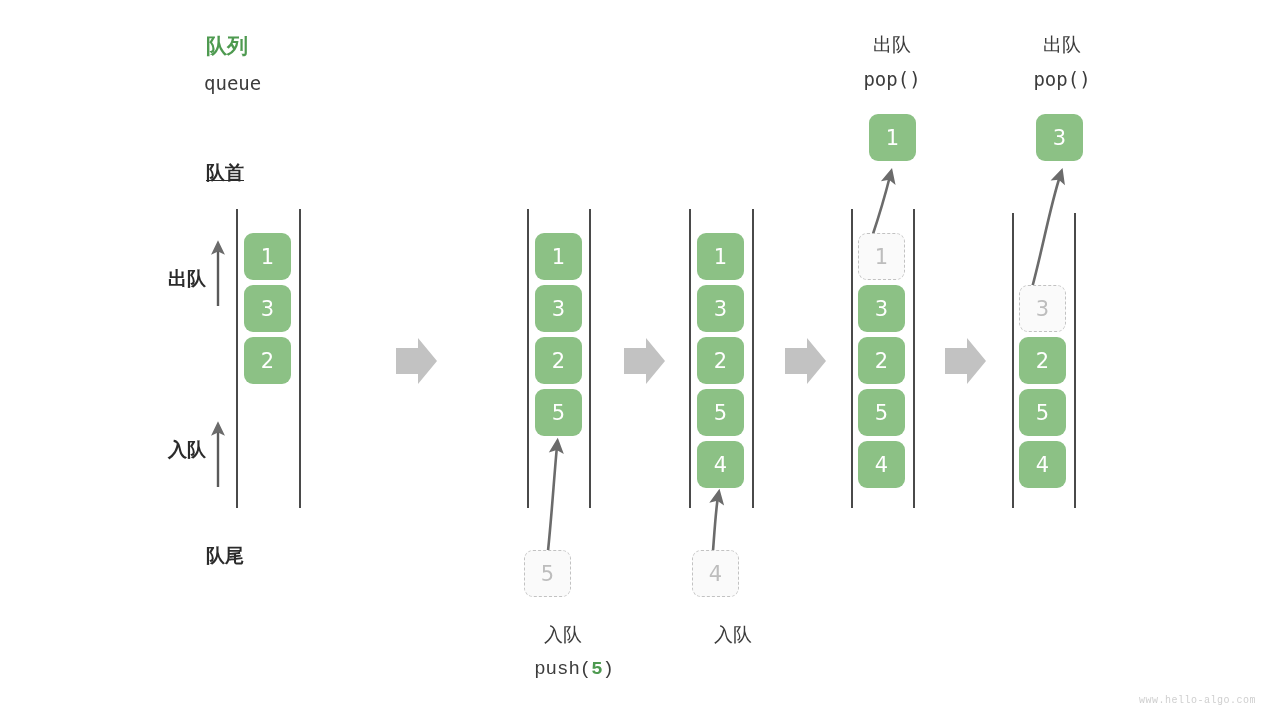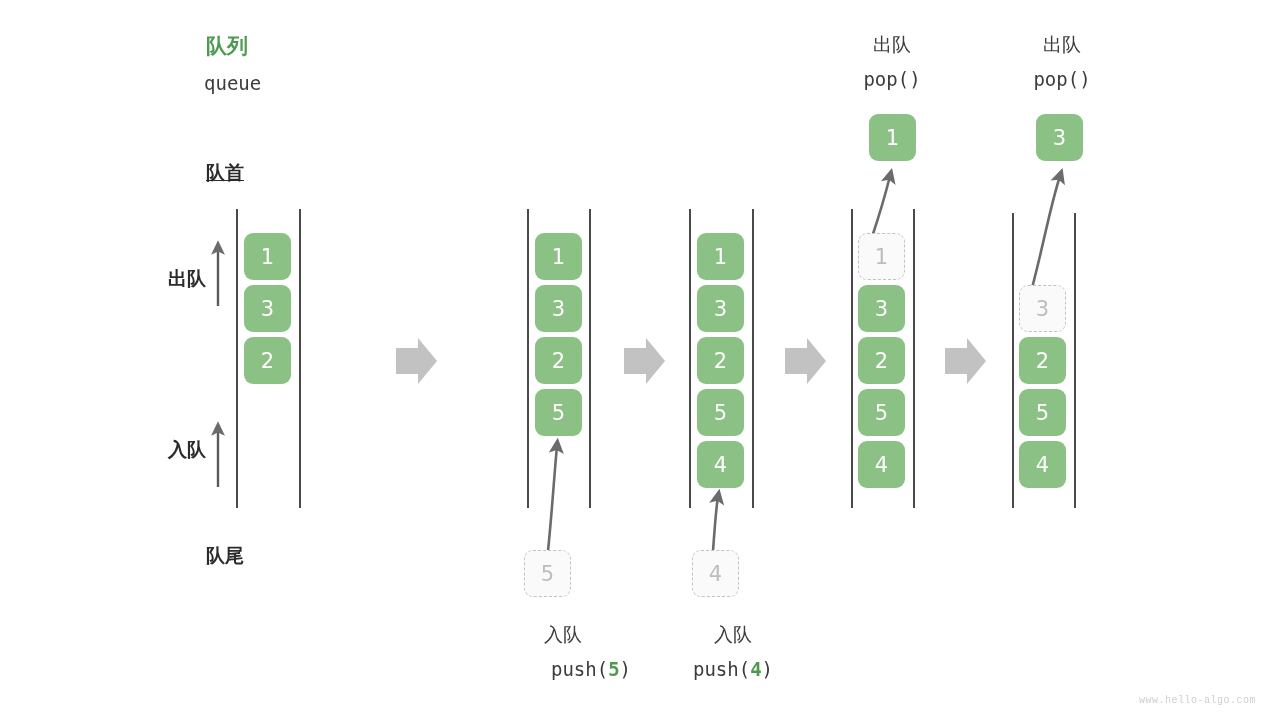--- a/index.html
+++ b/index.html
@@ -168,31 +168,30 @@
   <div class="box solid" style="left:244px; top:285px;">3</div>
   <div class="box solid" style="left:244px; top:337px;">2</div>
 
   <div class="box solid" style="left:535px; top:233px;">1</div>
   <div class="box solid" style="left:535px; top:285px;">3</div>
   <div class="box solid" style="left:535px; top:337px;">2</div>
   <div class="box solid" style="left:535px; top:389px;">5</div>
   <div class="box ghost" style="left:524px; top:550px;">5</div>
 
   <div class="cap cap-cn" style="left:488px; top:622px; width:150px; text-align:center;">入队</div>
-  <div class="cap cap-mono" style="left:516px; top:657px; width:150px; text-align:center;"><span>push(</span><span class="num-green" style="color:#4e9a50;">5</span><span>)</span></div>
+  <div class="cap cap-mono" style="left:464px; top:657px; width:150px; text-align:right;font-family:Liberation Mono, monospace;"><span>push(</span><span class="num-green" style="color:#4e9a50;">5</span><span>)</span></div>
 
   <div class="box solid" style="left:697px; top:233px;">1</div>
   <div class="box solid" style="left:697px; top:285px;">3</div>
   <div class="box solid" style="left:697px; top:337px;">2</div>
   <div class="box solid" style="left:697px; top:389px;">5</div>
   <div class="box solid" style="left:697px; top:441px;">4</div>
   <div class="box ghost" style="left:692px; top:550px;">4</div>
 
   <div class="cap cap-cn" style="left:658px; top:622px; width:150px; text-align:center;">入队</div>
-  <div class="cap cap-mono" style="left:658px; top:657px; width:150px; text-align:center;"><span>push(</span><span class="num-green" style="color:#4e9a50;">4</span><span>)</span></div>
 
   <div class="cap cap-cn" style="left:818px; top:32px; width:148px; text-align:center;">出队</div>
   <div class="cap cap-mono" style="left:818px; top:67px; width:148px; text-align:center;">pop()</div>
   <div class="box solid" style="left:869px; top:114px;">1</div>
 
   <div class="box ghost" style="left:858px; top:233px;">1</div>
   <div class="box solid" style="left:858px; top:285px;">3</div>
   <div class="box solid" style="left:858px; top:337px;">2</div>
   <div class="box solid" style="left:858px; top:389px;">5</div>
   <div class="box solid" style="left:858px; top:441px;">4</div>

